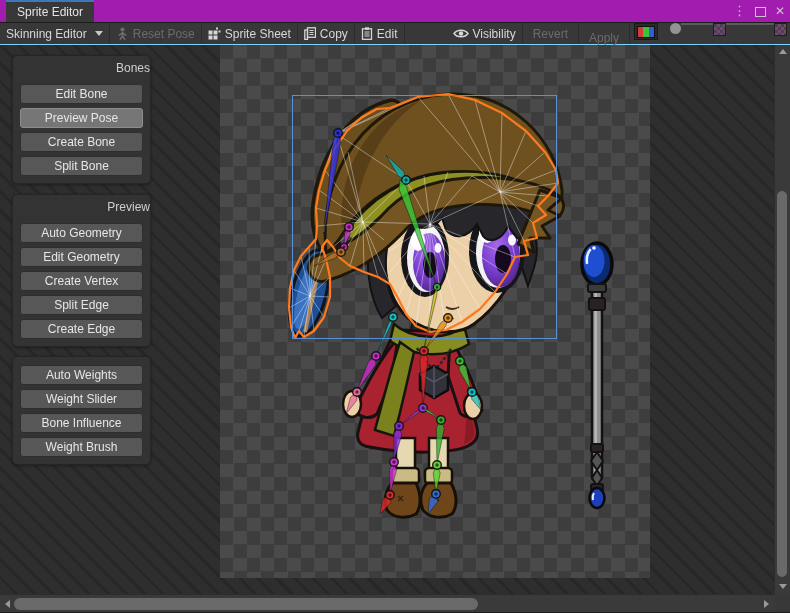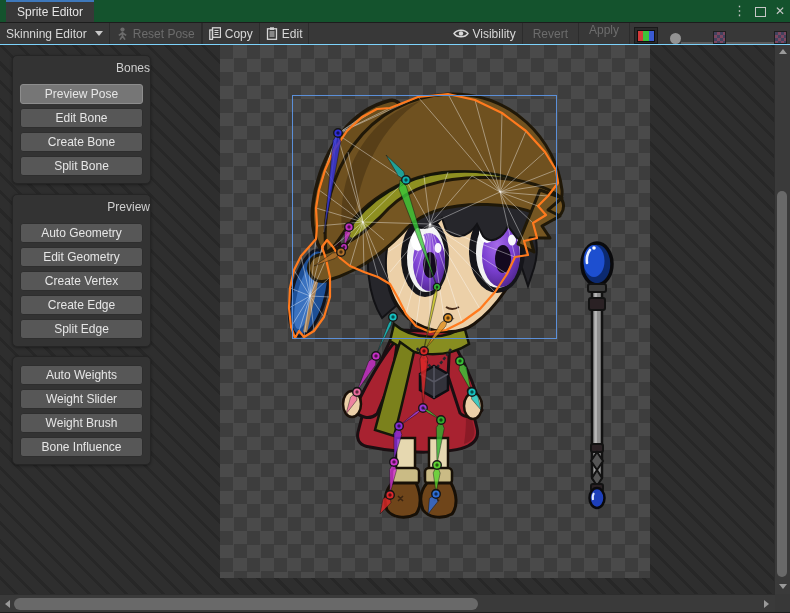--- a/index.html
+++ b/index.html
@@ -2,30 +2,30 @@
 <html><head>
 <meta charset="utf-8">
 <style>
   html,body{margin:0;padding:0;}
   body{
     width:790px;height:613px;overflow:hidden;position:relative;
     background:#383838;font-family:"Liberation Sans",sans-serif;font-size:12px;color:#ddd;
     -webkit-font-smoothing:antialiased;
   }
   
-  .titlebar{position:absolute;top:0;left:0;right:0;height:22px;background:#14532d;border-bottom:1px solid #1c1c1c;}
+  .titlebar{position:absolute;top:0;left:0;right:0;height:22px;background:#a21caf;border-bottom:1px solid #1c1c1c;}
   .tab{position:absolute;left:6px;top:0;width:88px;height:20px;background:#383838;
        border-top:2px solid #3e78bb;display:flex;align-items:center;justify-content:center;color:#e4e4e4;}
   .win-icons{position:absolute;right:5px;top:0;height:22px;display:flex;gap:9px;align-items:center;color:#c6c6c6;}
   .kebab{font-size:13px;line-height:22px;letter-spacing:0;}
   .maxbox{width:9px;height:8px;border:1.5px solid #c6c6c6;margin-top:1px;}
   .closex{font-size:12px;}
   
   .toolbar{position:absolute;top:23px;left:0;right:0;height:21px;background:#383838;
-           border-bottom:1px solid #7dd3fc;display:flex;align-items:flex-end;}
+           border-bottom:1px solid #7dd3fc;display:flex;align-items:flex-start;}
   .tb-item{height:21px;display:flex;align-items:center;padding:0 6px;color:#d8d8d8;white-space:nowrap;gap:4px;}
   .tb-item.disabled{color:#6c6c6c;}
   .tb-sep{width:1px;height:21px;background:#2c2c2c;flex:none;}
   .caret{width:0;height:0;border-left:4px solid transparent;border-right:4px solid transparent;border-top:5px solid #c8c8c8;margin-left:4px;}
   .swatch-btn{width:22px;height:15px;background:#2a2a2a;border:1px solid #191919;display:flex;align-items:center;justify-content:center;margin:0 4px;}
   .swatch{width:16px;height:10px;border:1px solid #101010;
           background:linear-gradient(90deg,#d23a3a 0 33%,#3ac23a 33% 66%,#3a5ad2 66% 100%);}
   .sl-handle{width:11px;height:11px;border-radius:50%;background:#939393;flex:none;margin-left:8px;}
   .sl-track{height:2px;background:#5b5b5b;flex:none;}
   .tex{width:11px;height:11px;flex:none;border:1px solid #1e1e1e;
@@ -82,20 +82,31 @@
 
   <div class="tb-item disabled">
     <svg width="13" height="13" viewBox="0 0 13 13">
       <circle cx="6.5" cy="2.6" r="2.1" fill="#6c6c6c"></circle>
       <path d="M6.5 5 L6.5 9 M6.5 6 L2.8 8.4 M6.5 6 L10.2 8.4 M6.5 9 L4 12.6 M6.5 9 L9 12.6" stroke="#6c6c6c" stroke-width="1.6" fill="none"></path>
     </svg>
     <span>Reset Pose</span>
   </div>
   <div class="tb-sep"></div>
 
+  <div class="tb-item">
+    <svg width="13" height="13" viewBox="0 0 13 13">
+      <rect x="0.5" y="3.5" width="4" height="4" fill="#d6d6d6"></rect>
+        <rect x="5.5" y="3.5" width="4" height="4" fill="#d6d6d6"></rect>
+      <rect x="0.5" y="8.5" width="4" height="4" fill="#d6d6d6"></rect>
+        <rect x="5.5" y="8.5" width="4" height="4" fill="#d6d6d6"></rect>
+      <rect x="10.5" y="3.5" width="2" height="2" fill="#d6d6d6"></rect>
+        <rect x="8" y="0.5" width="2" height="2" fill="#d6d6d6"></rect>
+    </svg>
+    <span>Sprite Sheet</span>
+  </div>
   <div class="tb-sep"></div>
 
   <div class="tb-item">
     <svg width="12" height="13" viewBox="0 0 12 13">
       <rect x="3.5" y="0.8" width="8" height="9.5" fill="none" stroke="#d6d6d6" stroke-width="1.3"></rect>
       <rect x="0.8" y="3" width="2.7" height="9.4" fill="none" stroke="#d6d6d6" stroke-width="1.3"></rect>
       <path d="M5.5 3.5 h4 M5.5 5.5 h4 M5.5 7.5 h4" stroke="#d6d6d6" stroke-width="1.1"></path>
     </svg>
     <span>Copy</span>
   </div>
@@ -389,40 +400,40 @@
         <circle cx="436" cy="494" r="1.7" fill="rgba(0,0,0,0.6)"></circle>
       </g>
     <g id="rect-layer">
         <rect x="292.5" y="95.5" width="264" height="243" fill="none" stroke="#5b8fd8" stroke-width="1"></rect>
       </g>
   </svg>
 
   <div id="panels">
       <div class="panel" style="top: 10px;">
         <div class="panel-title">Bones</div>
+        <button class="pbtn">Edit Bone</button>
         <button class="pbtn selected">Preview Pose</button>
-        <button class="pbtn">Edit Bone</button>
         <button class="pbtn">Create Bone</button>
         <button class="pbtn">Split Bone</button>
         <div class="panel-pad"></div>
       </div>
       <div class="panel" style="top: 149px;">
         <div class="panel-title">Preview</div>
         <button class="pbtn">Auto Geometry</button>
         <button class="pbtn">Edit Geometry</button>
         <button class="pbtn">Create Vertex</button>
+        <button class="pbtn">Split Edge</button>
         <button class="pbtn">Create Edge</button>
-        <button class="pbtn">Split Edge</button>
         <div class="panel-pad"></div>
       </div>
       <div class="panel" style="top: 311px;">
         <button class="pbtn">Auto Weights</button>
         <button class="pbtn">Weight Slider</button>
+        <button class="pbtn">Bone Influence</button>
         <button class="pbtn">Weight Brush</button>
-        <button class="pbtn">Bone Influence</button>
         <div class="panel-pad"></div>
       </div>
     </div>
 </div>
 
 <div class="vscroll">
   <div class="arr arr-up"></div>
   <div class="vthumb" style="top:146px;height:386px;"></div>
   <div class="arr arr-down"></div>
 </div>

